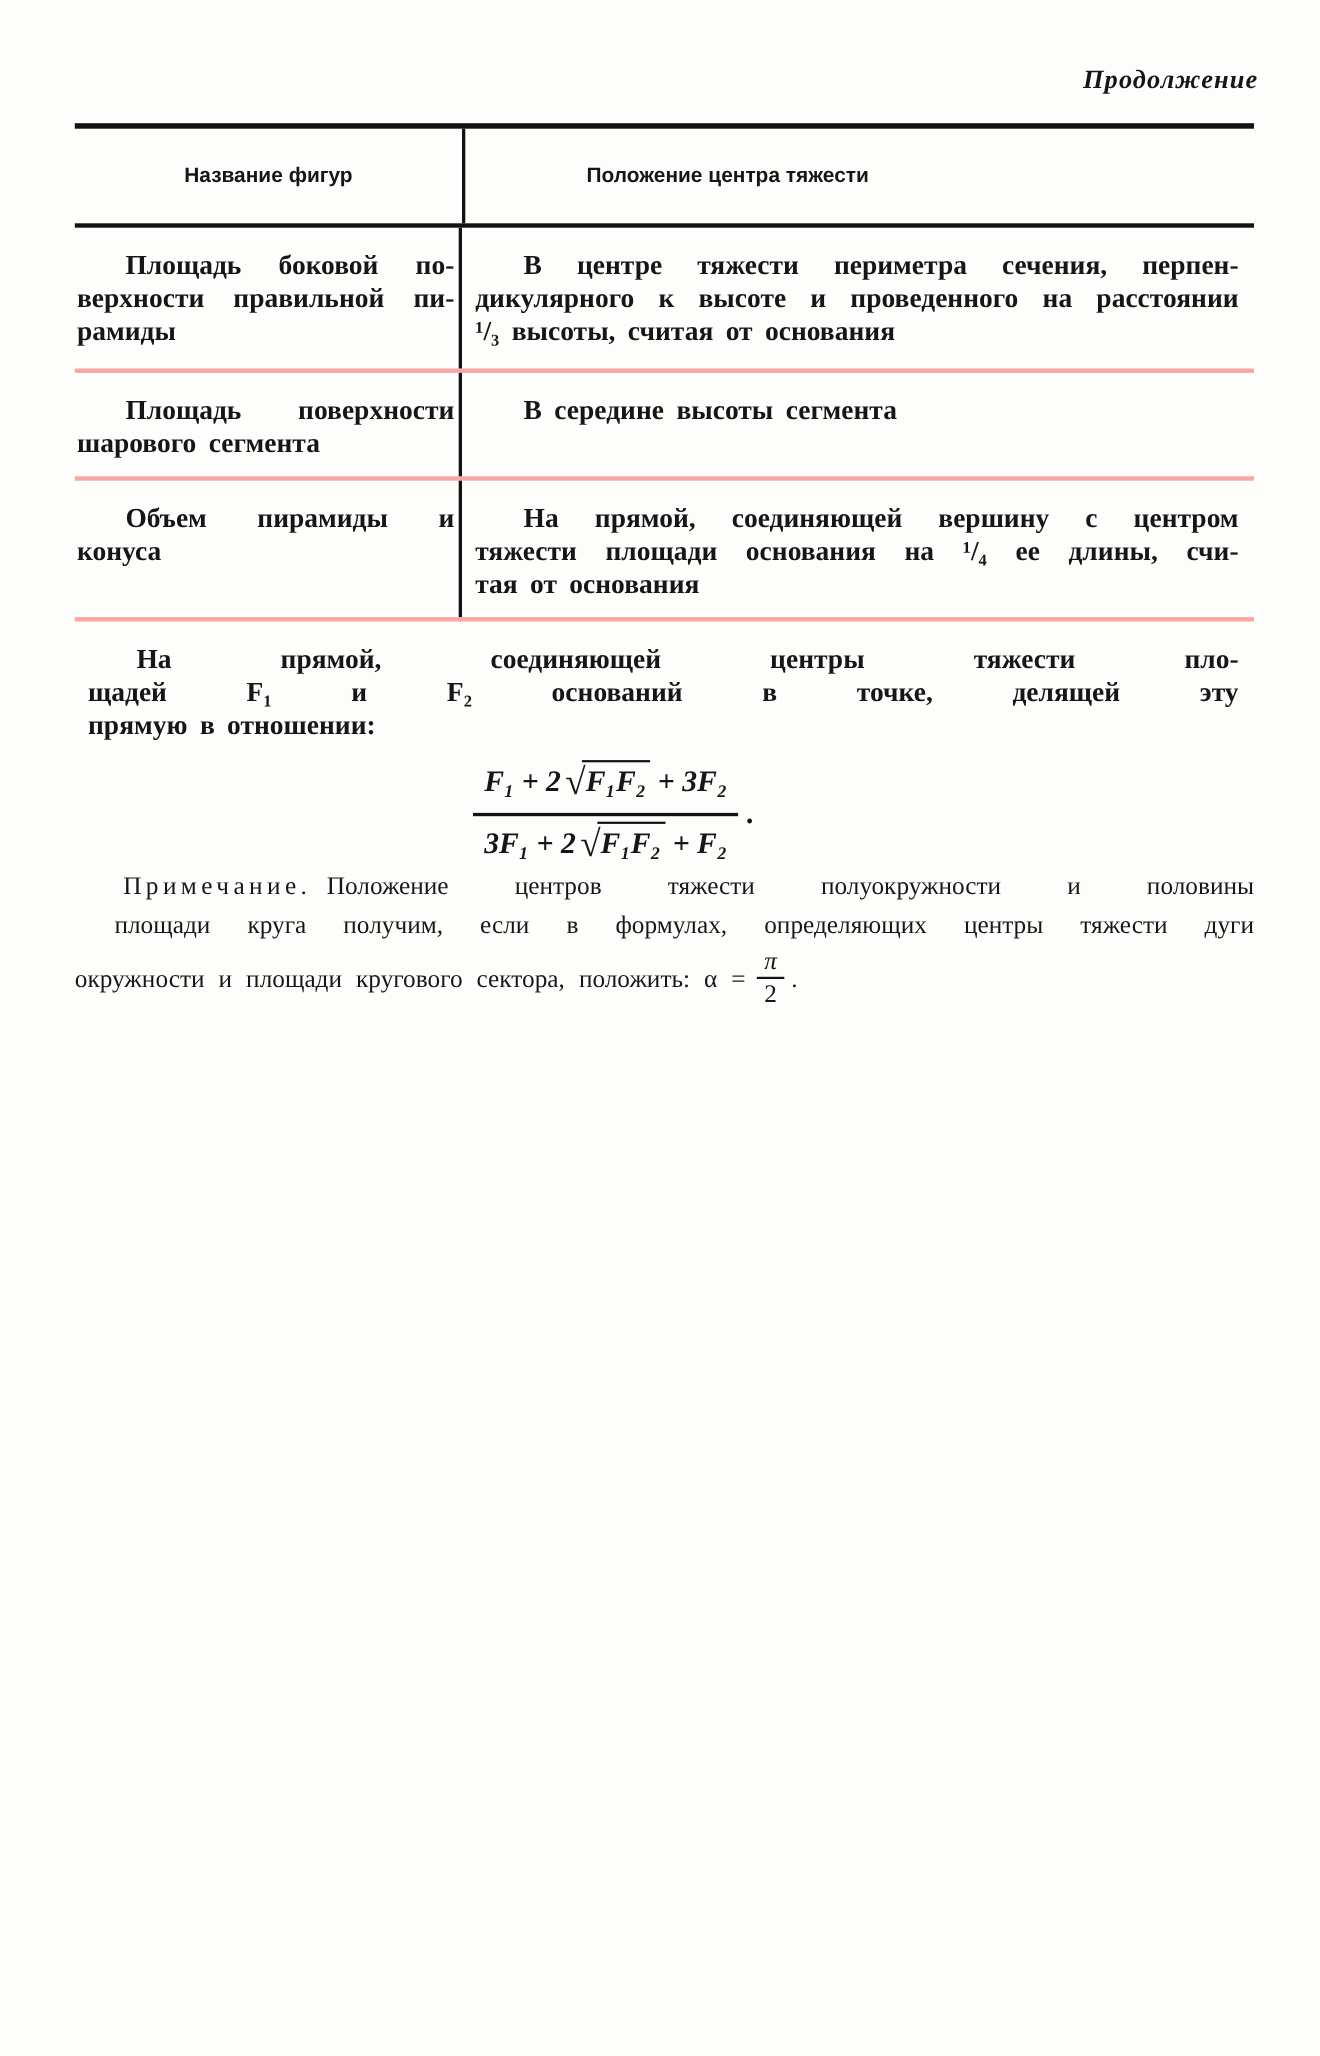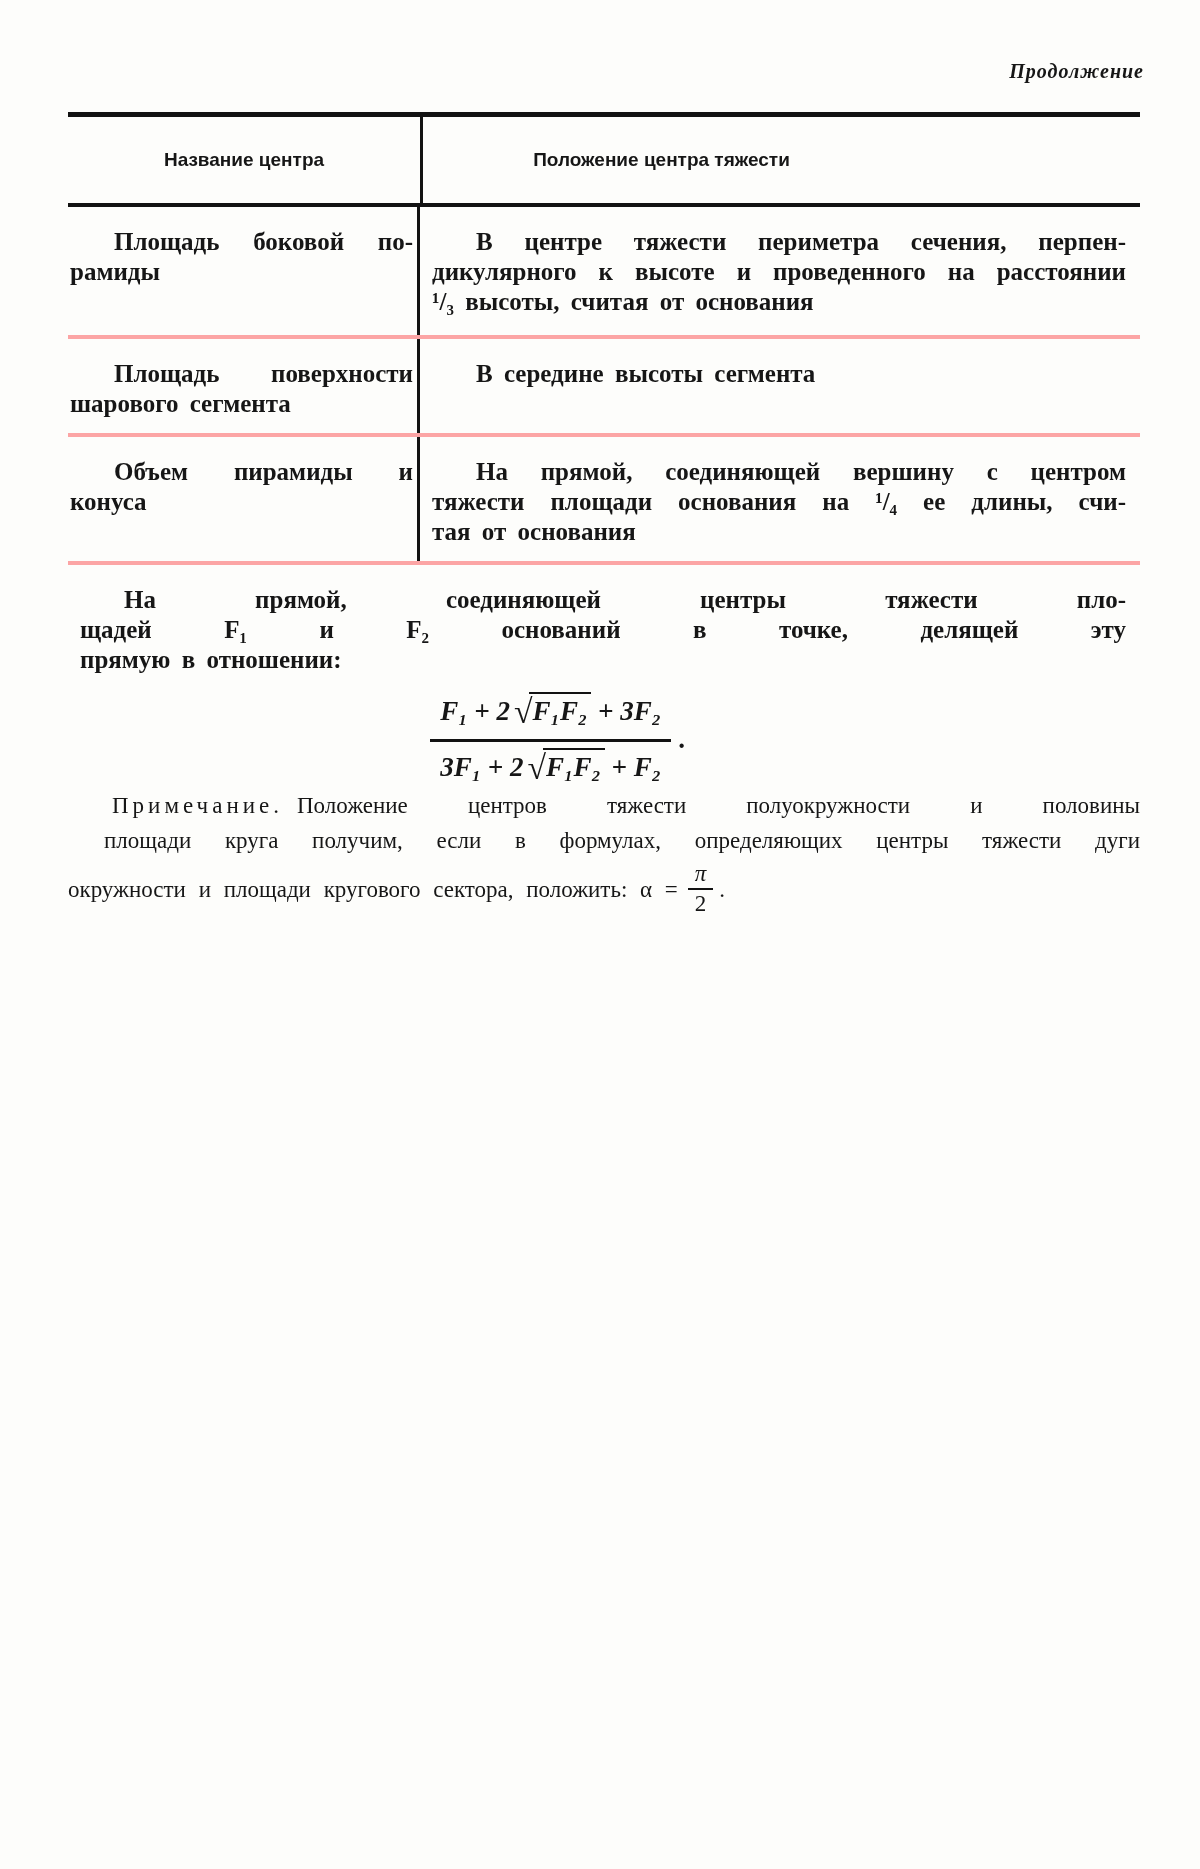--- a/index.html
+++ b/index.html
@@ -7,21 +7,21 @@
     position:relative;
     width:1200px; height:1869px;
     margin:0 auto;
     background:#fdfdfb;
     color:#161616;
     font-family:"Liberation Serif","DejaVu Serif",serif;
     overflow:hidden;
   }
   .continuation {
     position:absolute; top:60px; right:56px;
-    font-style:italic; font-weight:700; font-size:20px;
+    font-style:italic; font-weight:700; font-size:24px;
     letter-spacing:1px;
   }
   .ctable {
     position:absolute; left:68px; top:112px; width:1072px;
     border-top:5px solid #121212;
   }
   .thead {
     display:flex;
     border-bottom:4px solid #121212;
     height:86px;
@@ -74,27 +74,28 @@
 </head>
 <body>
 
 <div class="page">
 
   <div class="continuation">Продолжение</div>
 
   <div class="ctable">
 
     <div class="thead">
-      <div class="th th-left">Название центра</div>
+      <div class="th th-left">Название фигур</div>
       <div class="th th-right">Положение центра тяжести</div>
     </div>
 
     <div class="trow r1">
       <div class="td td-left">
         <div class="line first j">Площадь боковой по-</div>
+        <div class="line j">верхности правильной пи-</div>
         <div class="line">рамиды</div>
       </div>
       <div class="td td-right">
         <div class="line first j">В центре тяжести периметра сечения, перпен-</div>
         <div class="line j">дикулярного к высоте и проведенного на расстоянии</div>
         <div class="line">¹/₃ высоты, считая от основания</div>
       </div>
     </div>
 
     <div class="trow r2">

